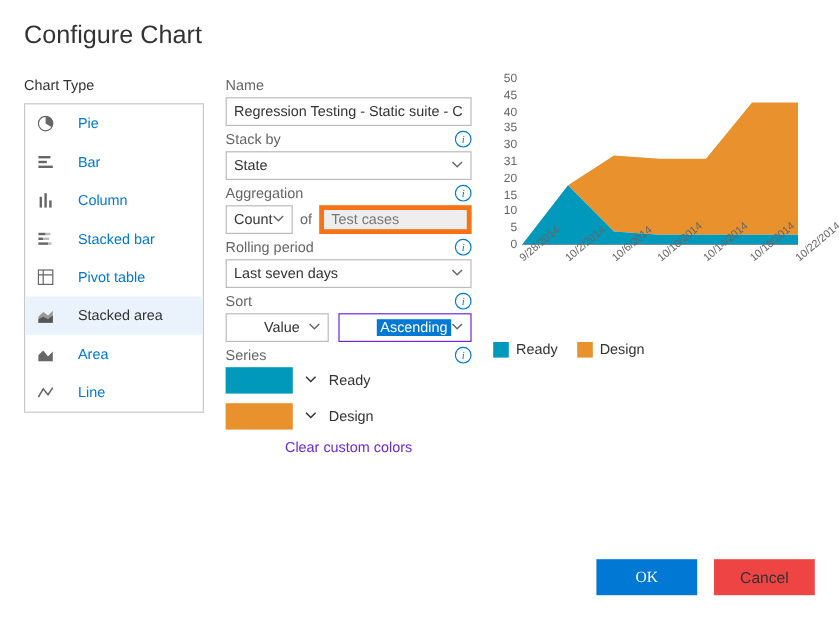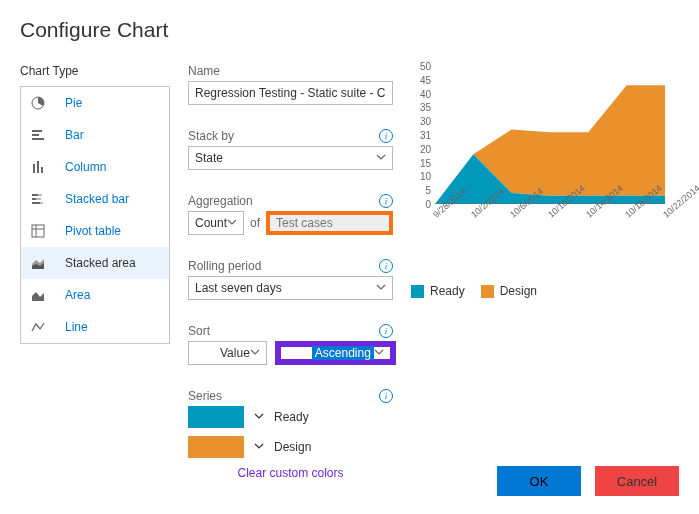--- a/index.html
+++ b/index.html
@@ -12,33 +12,33 @@
 .sidebar { width: 150px; }
 .sidebar-heading { font-size: 12px; color: #333; margin-bottom: 8px; }
 .type-list { border: 1px solid #c8c8c8; }
 .type-item { display: flex; align-items: center; gap: 20px; padding: 9px 10px; font-size: 12px; color: #0078d4; cursor: pointer; }
 .type-item.selected { background: #eaf3fb; color: #333; }
 .type-item .ico { width: 14px; height: 14px; display: inline-flex; align-items: center; justify-content: center; color: #666; }
 .type-item .ico svg { width: 14px; height: 14px; }
 
 
 .form { width: 205px; font-size: 12px; }
-.field { margin-bottom: 24px; }
+.field { margin-bottom: 4px; }
 .field-label-row { display: flex; align-items: center; justify-content: space-between; margin-bottom: 3px; color: #666; font-size: 12px; }
 .info-icon { width: 14px; height: 14px; border-radius: 50%; border: 1px solid #0078d4; color: #0078d4; display: inline-flex; align-items: center; justify-content: center; font-size: 9px; font-style: italic; font-family: Georgia, serif; line-height: 1; }
 input[type=text], .select { width: 100%; height: 24px; border: 1px solid #bbb; padding: 0 6px; font-size: 12px; background: #fff; color: #333; }
 .select { display: inline-flex; align-items: center; justify-content: space-between; cursor: pointer; }
 .select .caret { color: #666; }
 .readonly-box { height: 24px; border: 4px solid #f97316; background: #eee; color: #767676; display: inline-flex; align-items: center; padding: 0 6px; flex: 1; }
 .agg-row { display: flex; align-items: center; gap: 6px; }
 .agg-count { width: 56px; }
 .agg-of { color: #666; }
 .sort-row { display: flex; gap: 8px; }
 .sort-row .select { flex: 1; padding-left: 31px; }
-.sort-direction { border: 6px solid #6d28d9; }
+.sort-direction { border: 1px solid #6d28d9; }
 .sort-direction .sel-text { background: #0078d4; color: #fff; padding: 0 3px; }
 .series-row { display: flex; align-items: center; gap: 10px; margin-bottom: 8px; }
 .swatch { width: 56px; height: 22px; }
 .swatch-caret { color: #333; font-size: 12px; }
 .clear-colors { color: #6d28d9; font-size: 12px; margin-top: 4px; cursor: pointer; text-align: center; }
 
 
 .preview { flex: 1; }
 .chart-box { position: relative; width: 260px; height: 170px; }
 .y-labels { position: absolute; left: 0; top: 0; height: 140px; width: 22px; }
@@ -47,21 +47,21 @@
 .plot svg { width: 100%; height: 100%; }
 .x-labels { position: absolute; left: 24px; top: 142px; width: 230px; }
 .x-labels span { position: absolute; font-size: 9px; color: #666; transform: rotate(-40deg); transform-origin: left top; white-space: nowrap; }
 .legend { margin-top: 50px; display: flex; gap: 16px; font-size: 12px; align-items: center; }
 .legend-item { display: flex; align-items: center; gap: 6px; }
 .legend-sw { width: 13px; height: 13px; }
 
 
 .footer { position: absolute; right: 20px; bottom: 18px; display: flex; gap: 14px; }
 .btn { min-width: 84px; height: 30px; display: inline-flex; align-items: center; justify-content: center; font-size: 13px; cursor: pointer; border: none; }
-.btn-primary { background: #0078d4; color: #000000; }
+.btn-primary { background: #0078d4; color: #ffffff; font-family: Liberation Serif, serif; }
 .btn-secondary { background: #ef4444; color: #333; }
 
 .caret-svg { width: 10px; height: 10px; }
 </style>
 </head>
 <body>
 
 <div class="dialog">
   <div class="title">Configure Chart</div>
 

